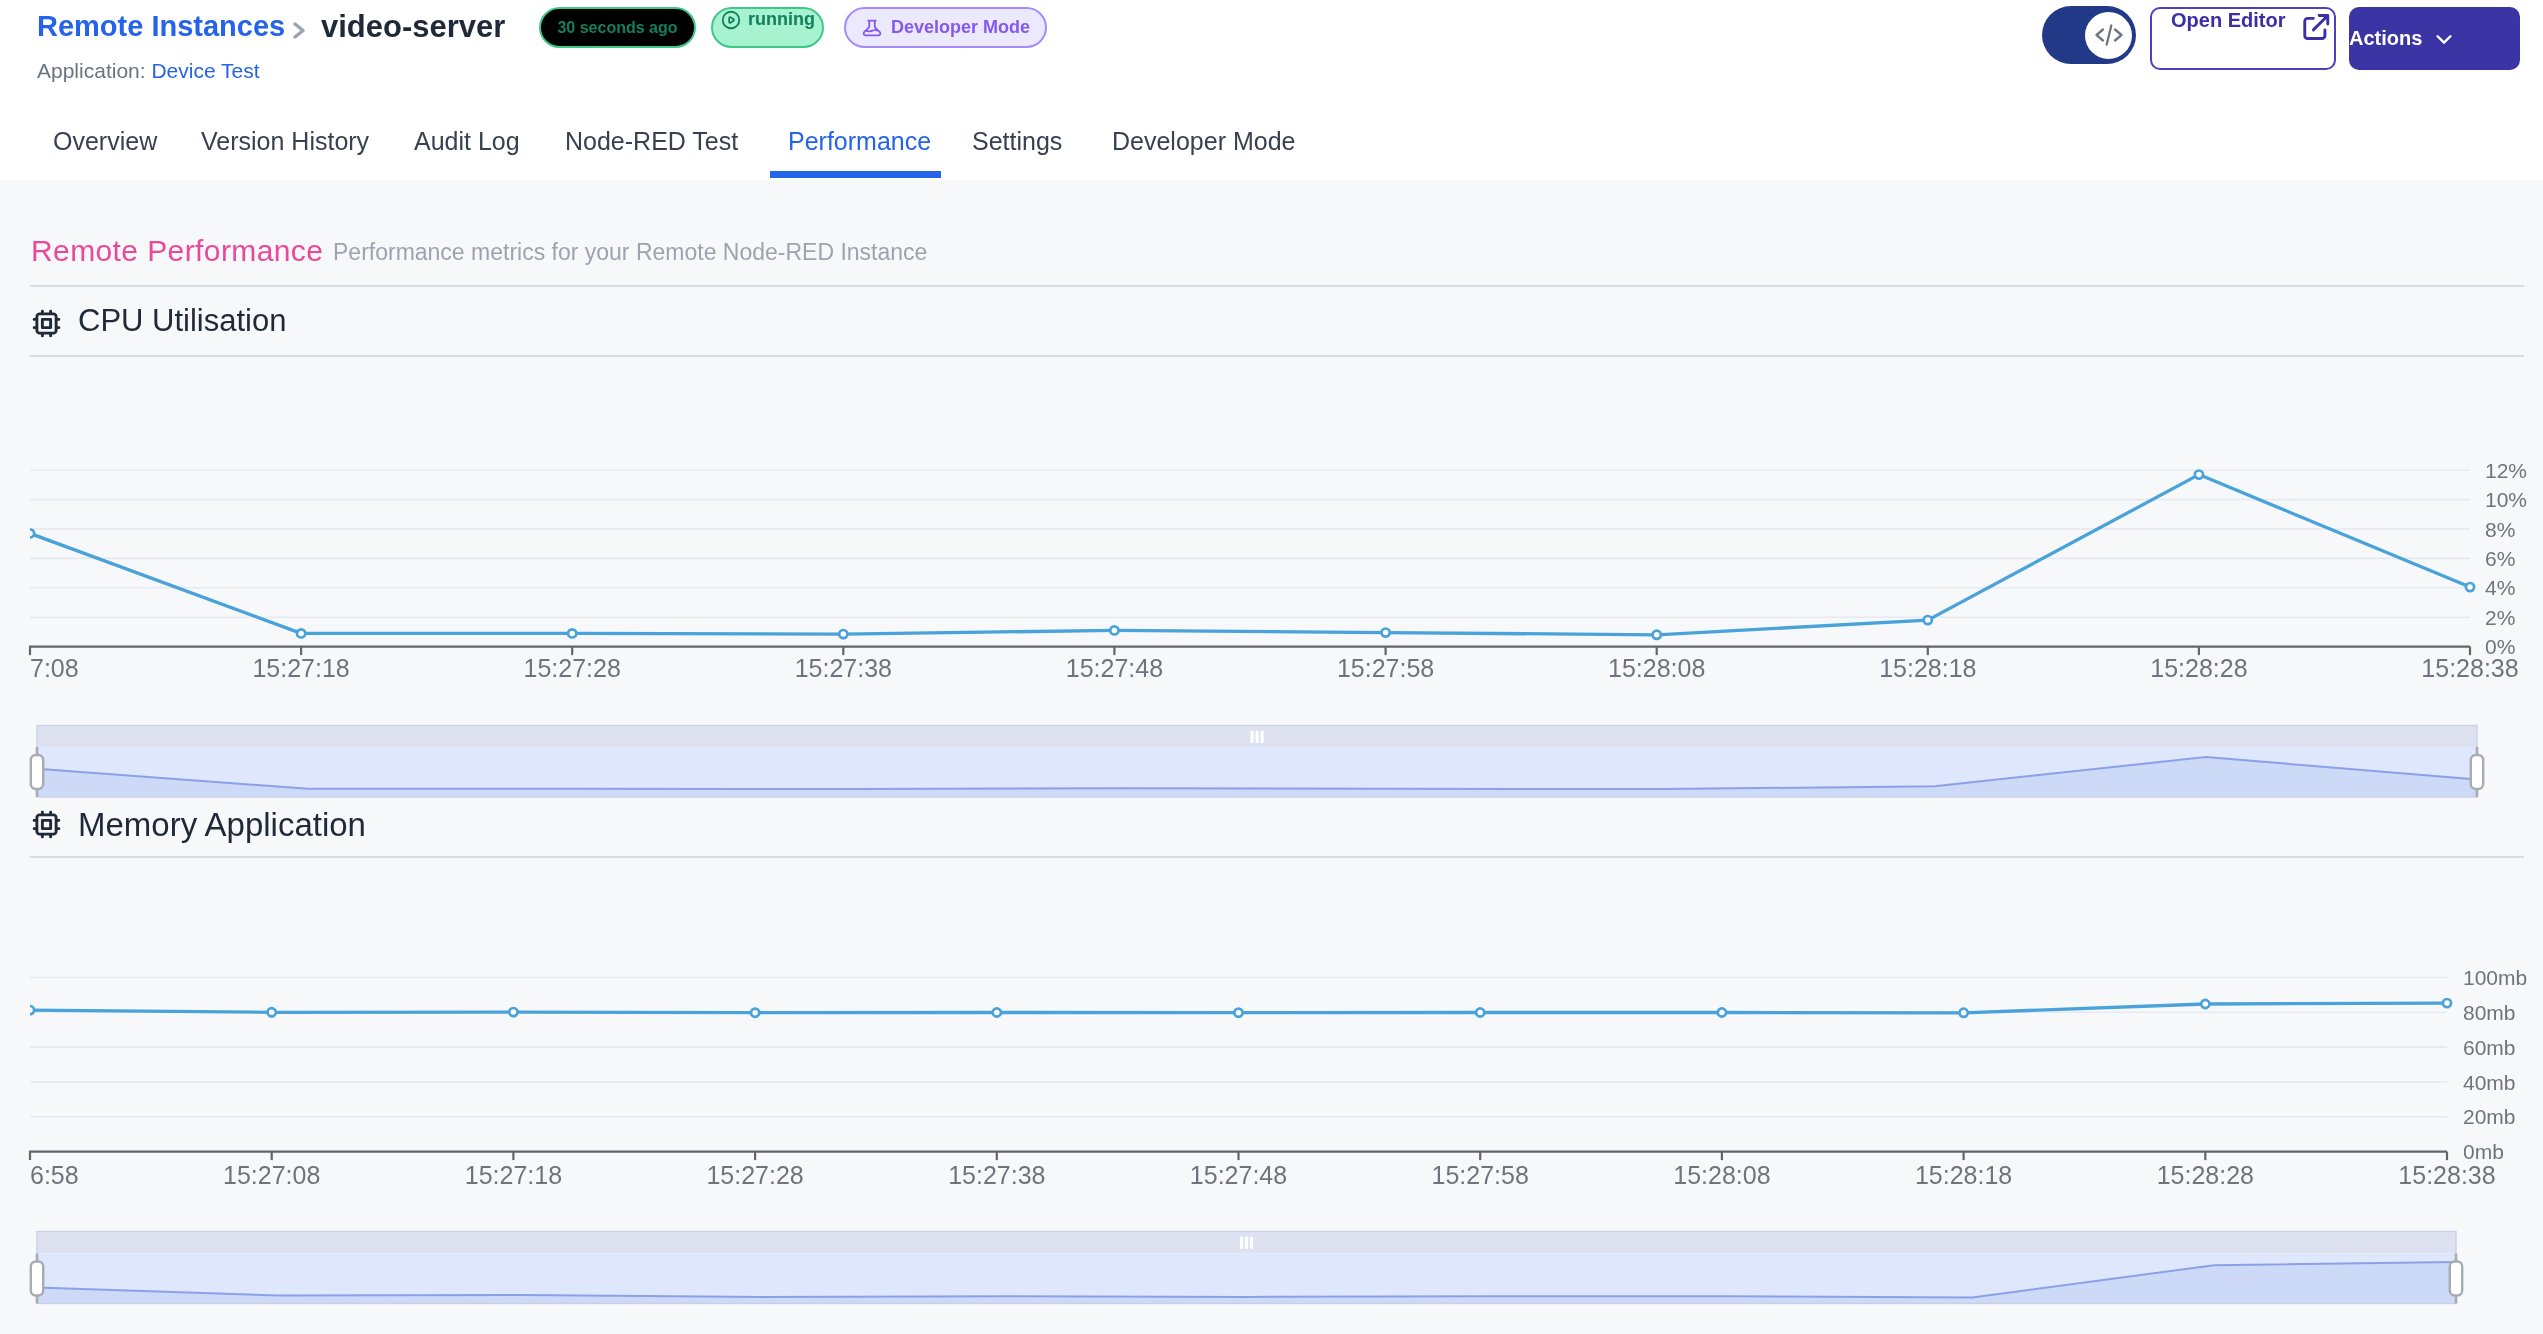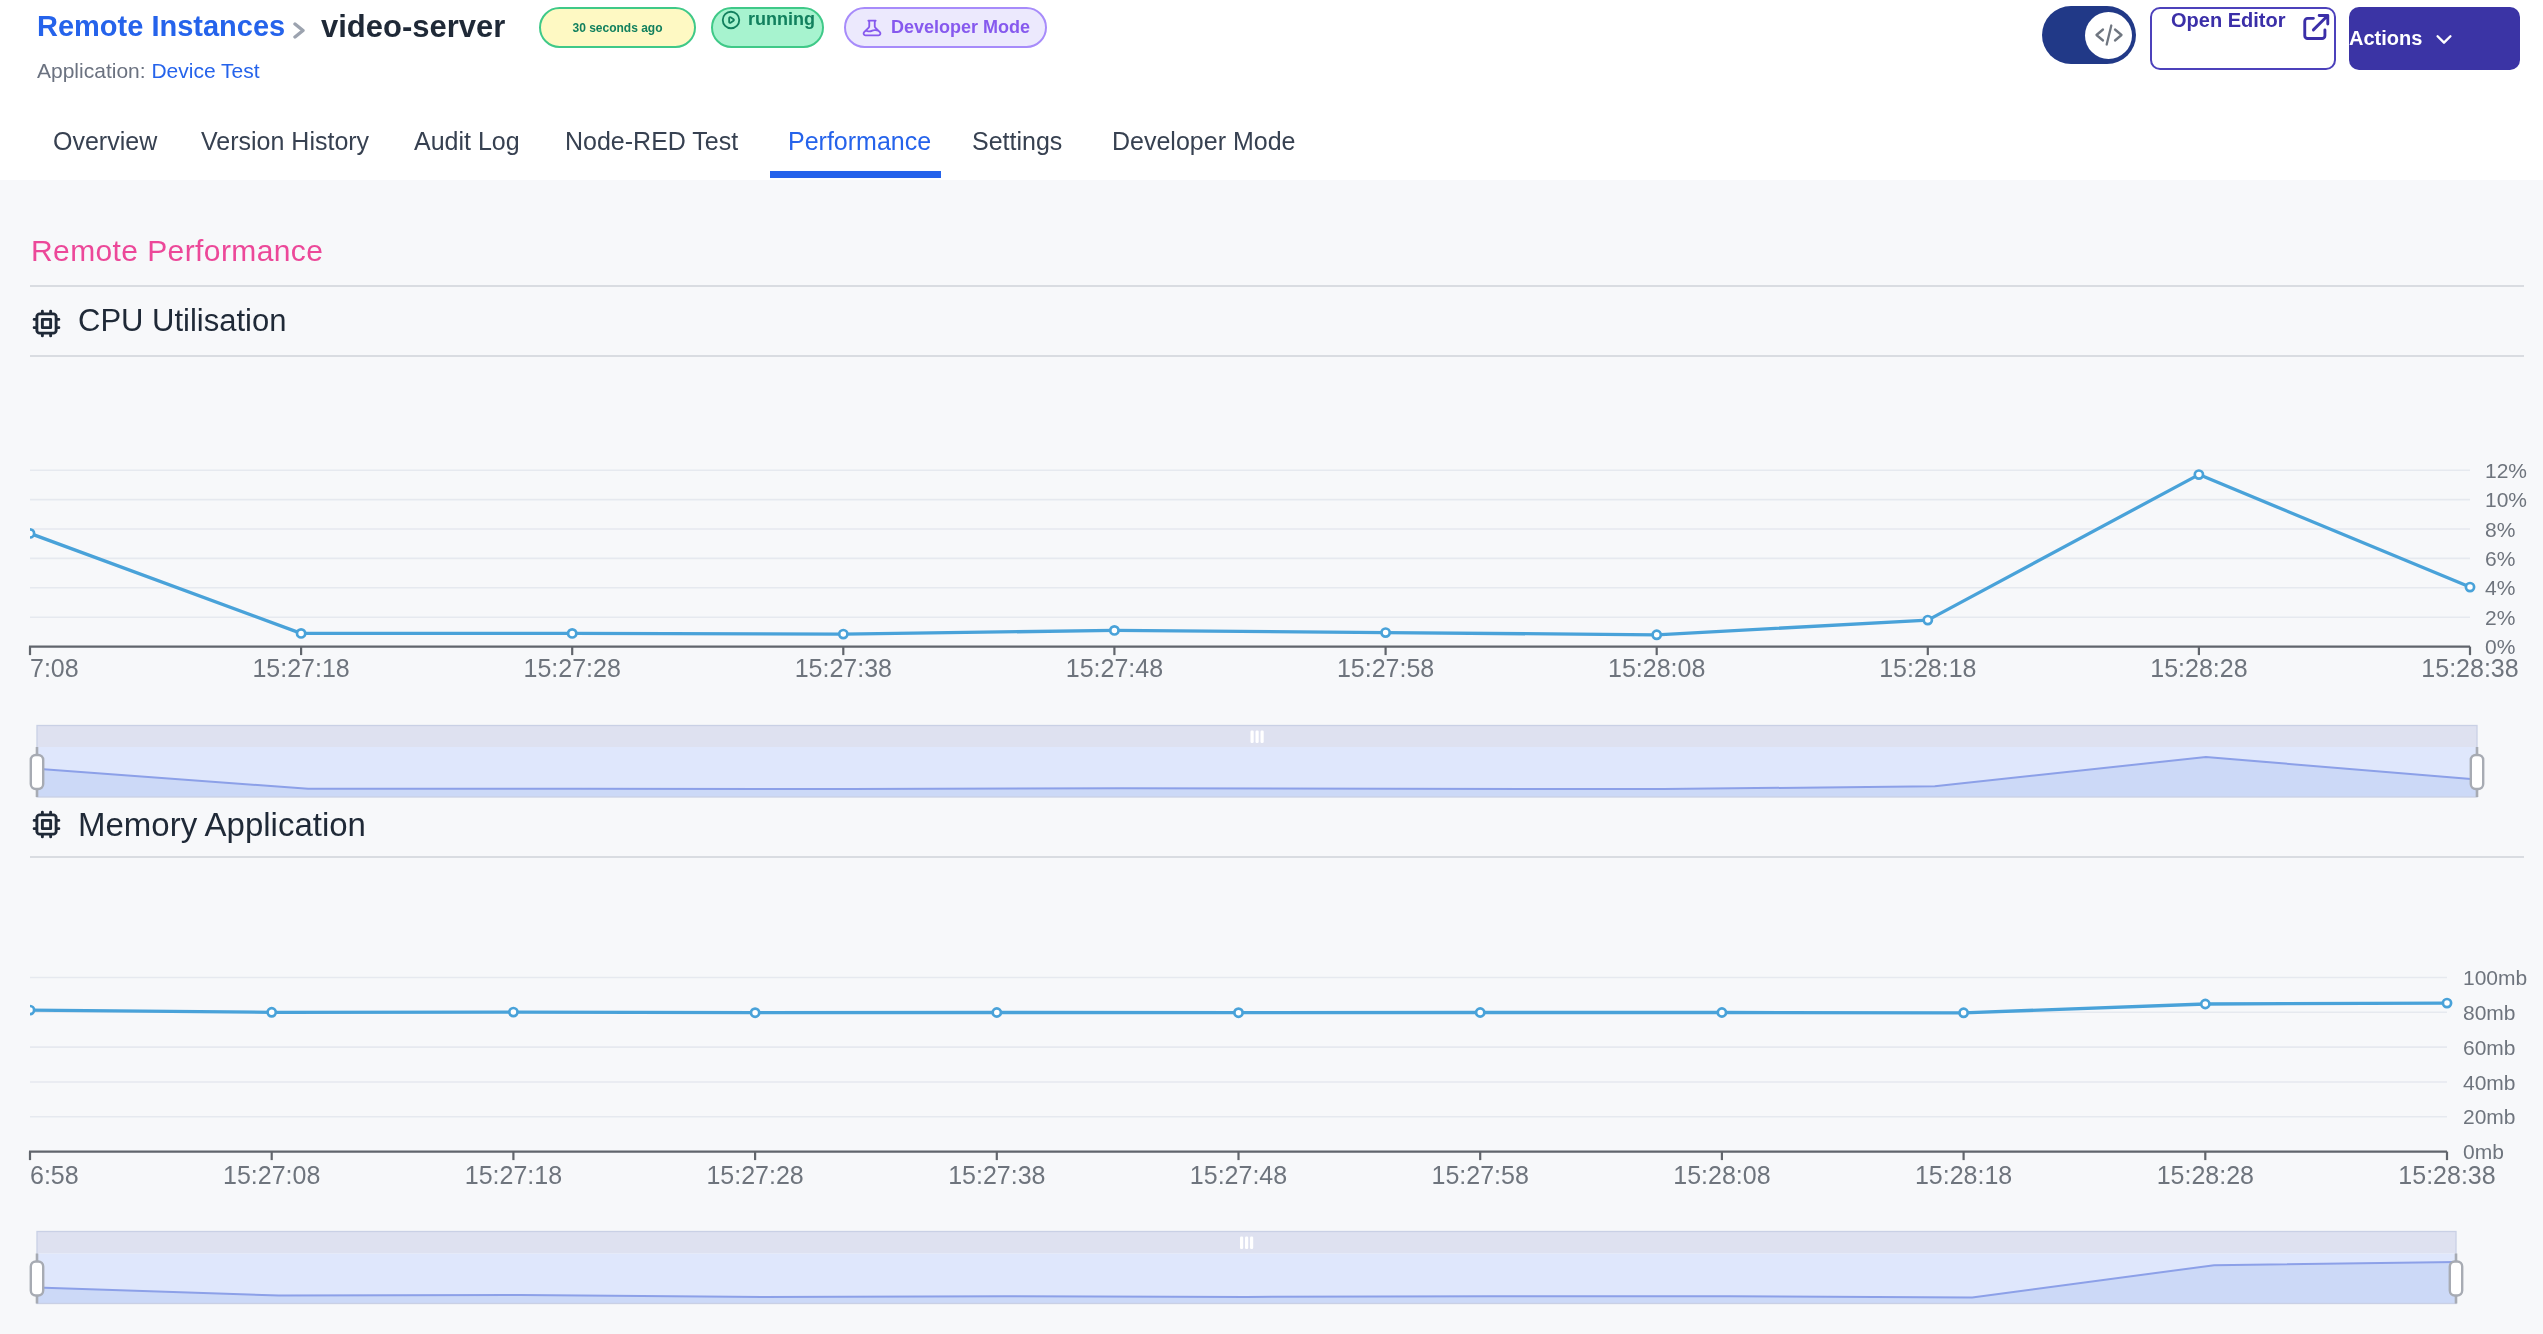--- a/index.html
+++ b/index.html
@@ -10,21 +10,21 @@
 <body>
 <div class="page">
   <div class="abs" style="left:0;top:180px;width:2543px;height:1154px;background:#F7F8FA"></div>
 
   <div class="abs" style="left:37px;top:12px;font-size:29px;font-weight:700;color:#2563EB;line-height:29px">Remote Instances</div>
   <svg class="abs" style="left:292px;top:22px" width="15" height="17" viewBox="0 0 15 17" fill="none">
       <path d="M3 2l8 6.5L3 15" stroke="#9CA3AF" stroke-width="3.4" stroke-linecap="round" stroke-linejoin="round"></path>
     </svg>
   <div class="abs" style="left:321px;top:11px;font-size:31px;font-weight:700;color:#1F2937;line-height:31px">video-server</div>
 
-  <div class="abs" style="left:539px;top:7px;width:157px;height:41px;border-radius:21px;background:#fef9c3;border:2px solid #3FC988;display:flex;align-items:center;justify-content:center;font-size:12px;font-weight:600;color:#12805E">30 seconds ago</div>
+  <div class="abs" style="left:539px;top:7px;width:157px;height:41px;border-radius:21px;background:#000000;border:2px solid #3FC988;display:flex;align-items:center;justify-content:center;font-size:16px;font-weight:600;color:#12805E">30 seconds ago</div>
   <div class="abs" style="left:711px;top:7px;width:113px;height:41px;border-radius:21px;background:#A7F3CF;border:2px solid #3FC988;display:flex;justify-content:center;gap:6px;font-size:18px;font-weight:600;color:#12805E">
       <svg width="22" height="22" viewBox="0 0 24 24" fill="none" stroke="#12805E" stroke-width="2" stroke-linecap="round" stroke-linejoin="round">
         <path d="M14.752 11.168l-3.197-2.132A1 1 0 0010 9.87v4.263a1 1 0 001.555.832l3.197-2.132a1 1 0 000-1.664z"></path>
         <path d="M21 12a9 9 0 11-18 0 9 9 0 0118 0z"></path>
       </svg>
       <span>running</span>
     </div>
   <div class="abs" style="left:844px;top:7px;width:203px;height:41px;border-radius:21px;background:#ECE9FD;border:2px solid #A78BFA;display:flex;align-items:center;justify-content:center;gap:8px;font-size:18px;font-weight:600;color:#8659EE">
       <svg width="22" height="22" viewBox="0 0 24 24" fill="none" stroke="#8659EE" stroke-width="2" stroke-linecap="round" stroke-linejoin="round">
         <path d="M19.428 15.428a2 2 0 00-1.022-.547l-2.387-.477a6 6 0 00-3.86.517l-.318.158a6 6 0 01-3.86.517L6.05 15.21a2 2 0 00-1.806.547M8 4h8l-1 1v5.172a2 2 0 00.586 1.414l5 5c1.26 1.26.367 3.414-1.415 3.414H4.828c-1.782 0-2.674-2.154-1.414-3.414l5-5A2 2 0 009 10.172V5L8 4z"></path>
@@ -56,20 +56,21 @@
   <div class="abs" style="left:53px;top:128.5px;font-size:25px;color:#374151;line-height:25px">Overview</div>
   <div class="abs" style="left:201px;top:128.5px;font-size:25px;color:#374151;line-height:25px">Version History</div>
   <div class="abs" style="left:414px;top:128.5px;font-size:25px;color:#374151;line-height:25px">Audit Log</div>
   <div class="abs" style="left:565px;top:128.5px;font-size:25px;color:#374151;line-height:25px">Node-RED Test</div>
   <div class="abs" style="left:788px;top:128.5px;font-size:25px;color:#2563EB;line-height:25px">Performance</div>
   <div class="abs" style="left:972px;top:128.5px;font-size:25px;color:#374151;line-height:25px">Settings</div>
   <div class="abs" style="left:1112px;top:128.5px;font-size:25px;color:#374151;line-height:25px">Developer Mode</div>
   <div class="abs" style="left:770px;top:171px;width:171px;height:7px;background:#2563EB"></div>
 
   <div class="abs" style="left:31px;top:236px;font-size:30px;color:#ec4899;line-height:30px;letter-spacing:.4px">Remote Performance</div>
+  <div class="abs" style="left:333px;top:241px;font-size:23px;color:#9CA3AF;line-height:23px">Performance metrics for your Remote Node-RED Instance</div>
   <div class="abs" style="left:30px;top:285px;width:2494px;height:2px;background:#D9DCE1"></div>
 
   <svg style="position:absolute;left:30px;top:307px" width="33" height="33" viewBox="0 0 24 24" fill="none" stroke="#1F2937" stroke-width="2.1" stroke-linecap="round" stroke-linejoin="round">
       <path d="M9 3v2m6-2v2M9 19v2m6-2v2M5 9H3m2 6H3m18-6h-2m2 6h-2M7 19h10a2 2 0 002-2V7a2 2 0 00-2-2H7a2 2 0 00-2 2v10a2 2 0 002 2zM9 9h6v6H9V9z"></path>
     </svg>
   <div class="abs" style="left:78px;top:305px;font-size:31px;color:#1F2937;line-height:31px">CPU Utilisation</div>
   <div class="abs" style="left:30px;top:355px;width:2494px;height:2px;background:#D9DCE1"></div>
 
   <svg style="position:absolute;left:30px;top:808px" width="33" height="33" viewBox="0 0 24 24" fill="none" stroke="#1F2937" stroke-width="2.1" stroke-linecap="round" stroke-linejoin="round">
       <path d="M9 3v2m6-2v2M9 19v2m6-2v2M5 9H3m2 6H3m18-6h-2m2 6h-2M7 19h10a2 2 0 002-2V7a2 2 0 00-2-2H7a2 2 0 00-2 2v10a2 2 0 002 2zM9 9h6v6H9V9z"></path>

